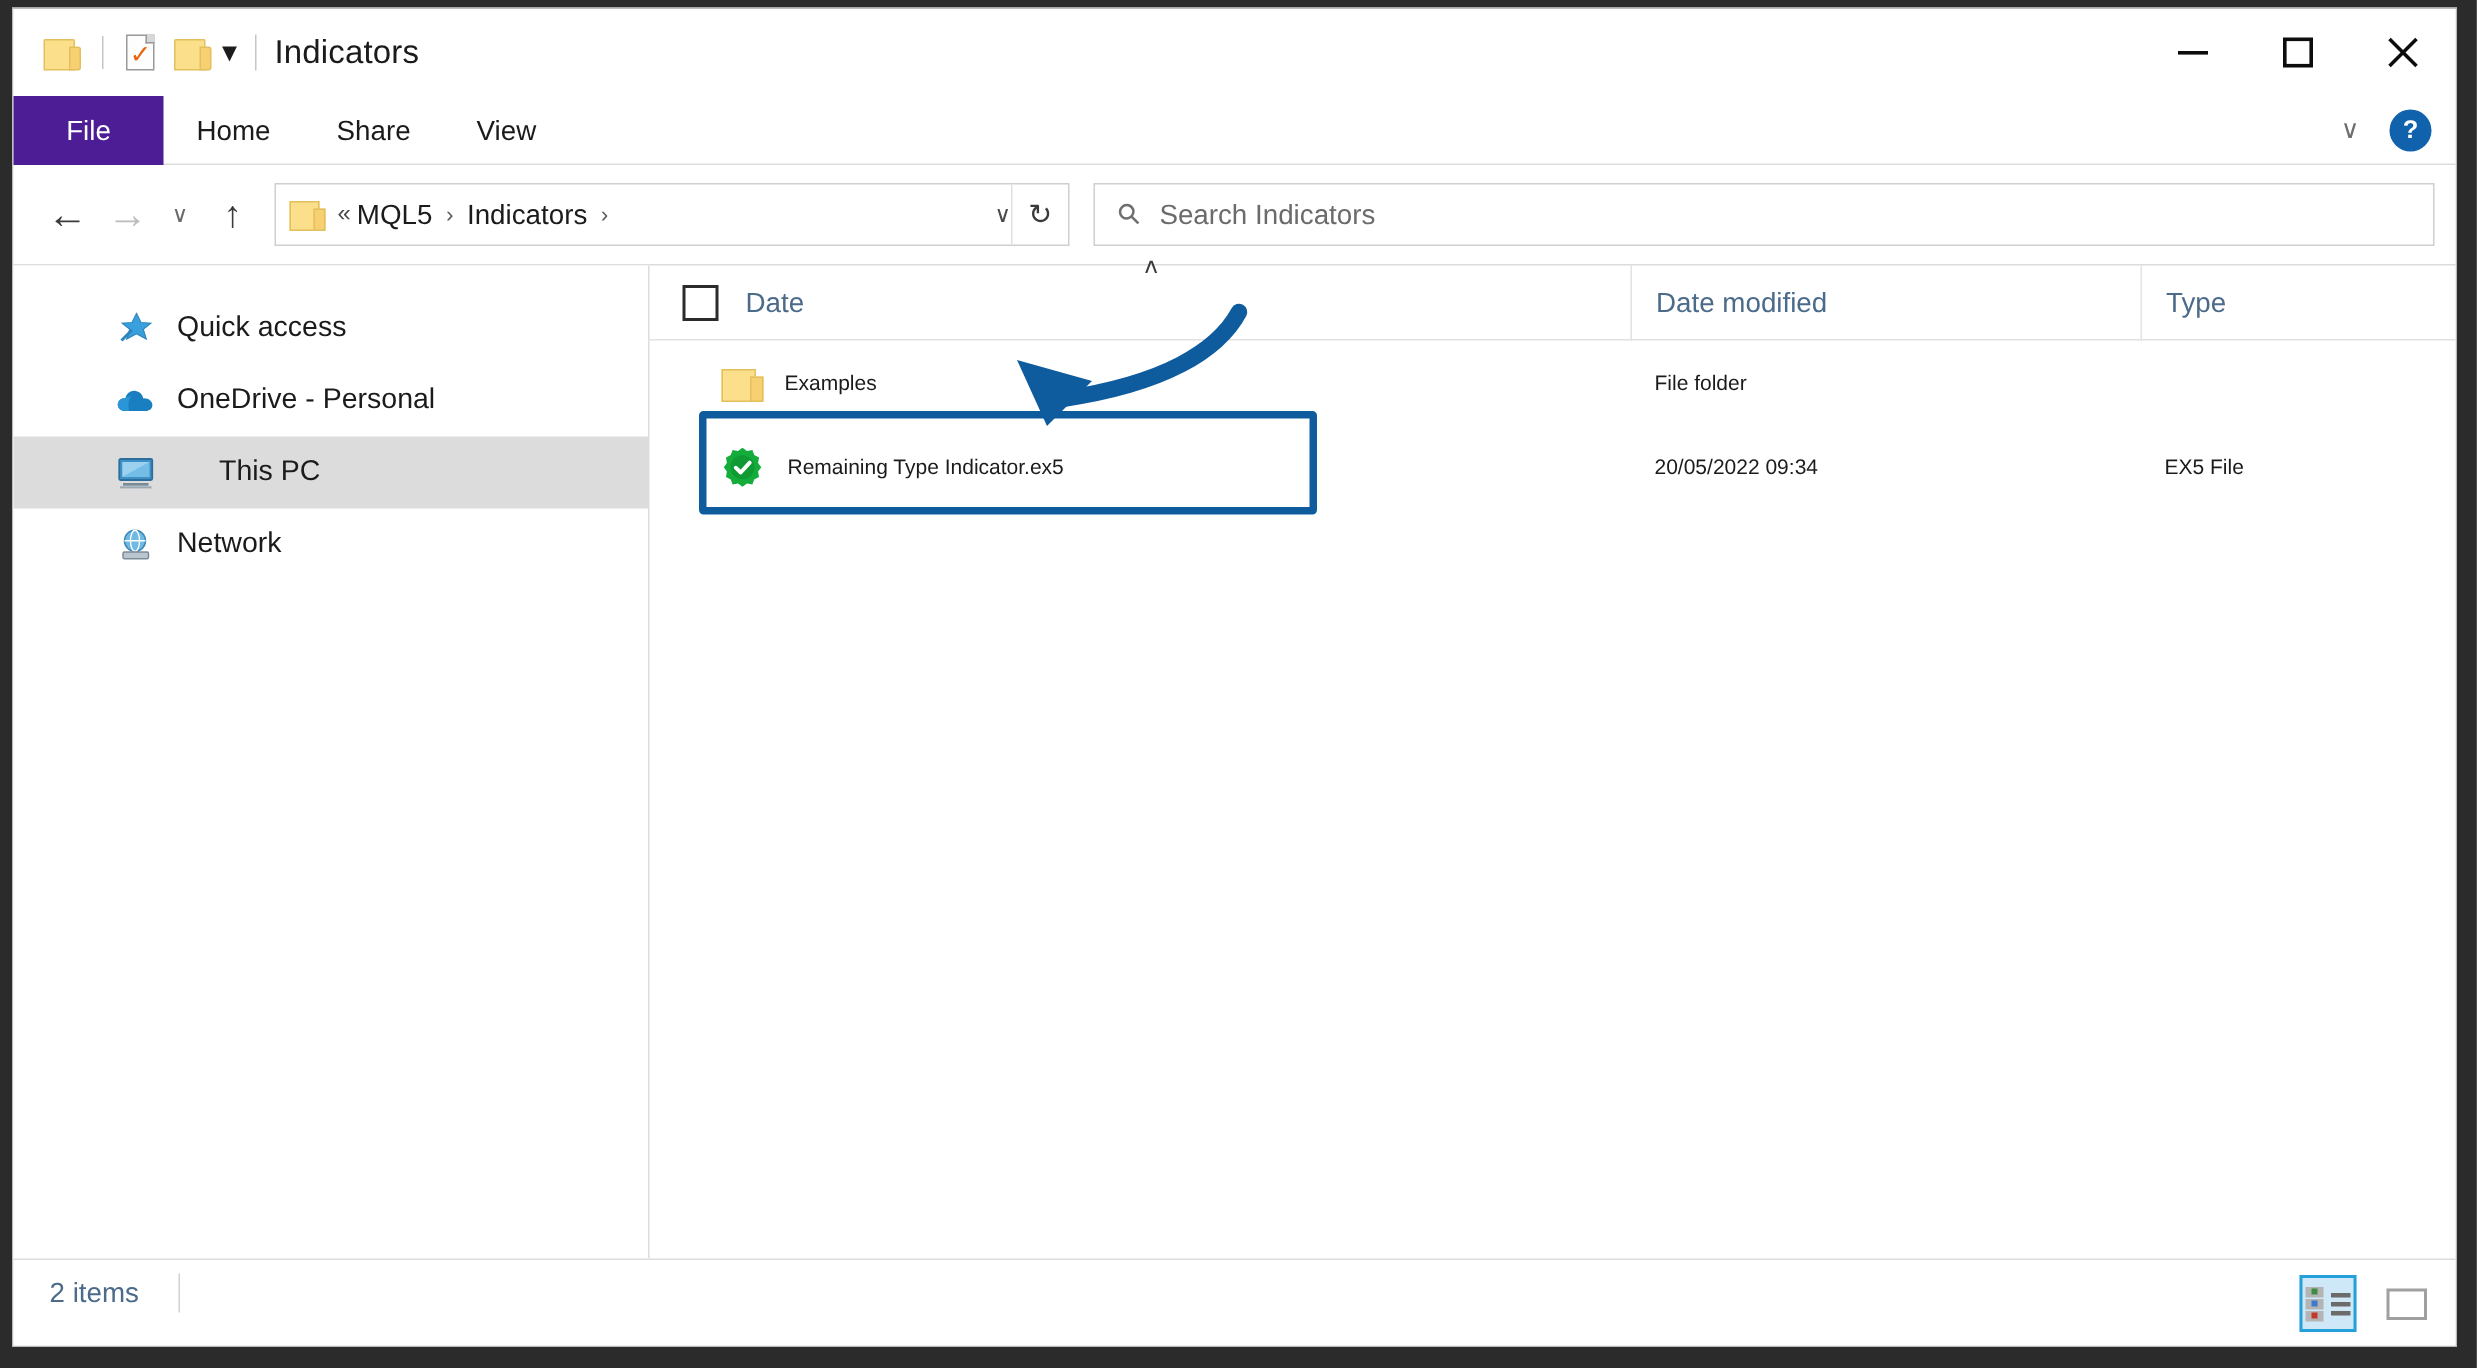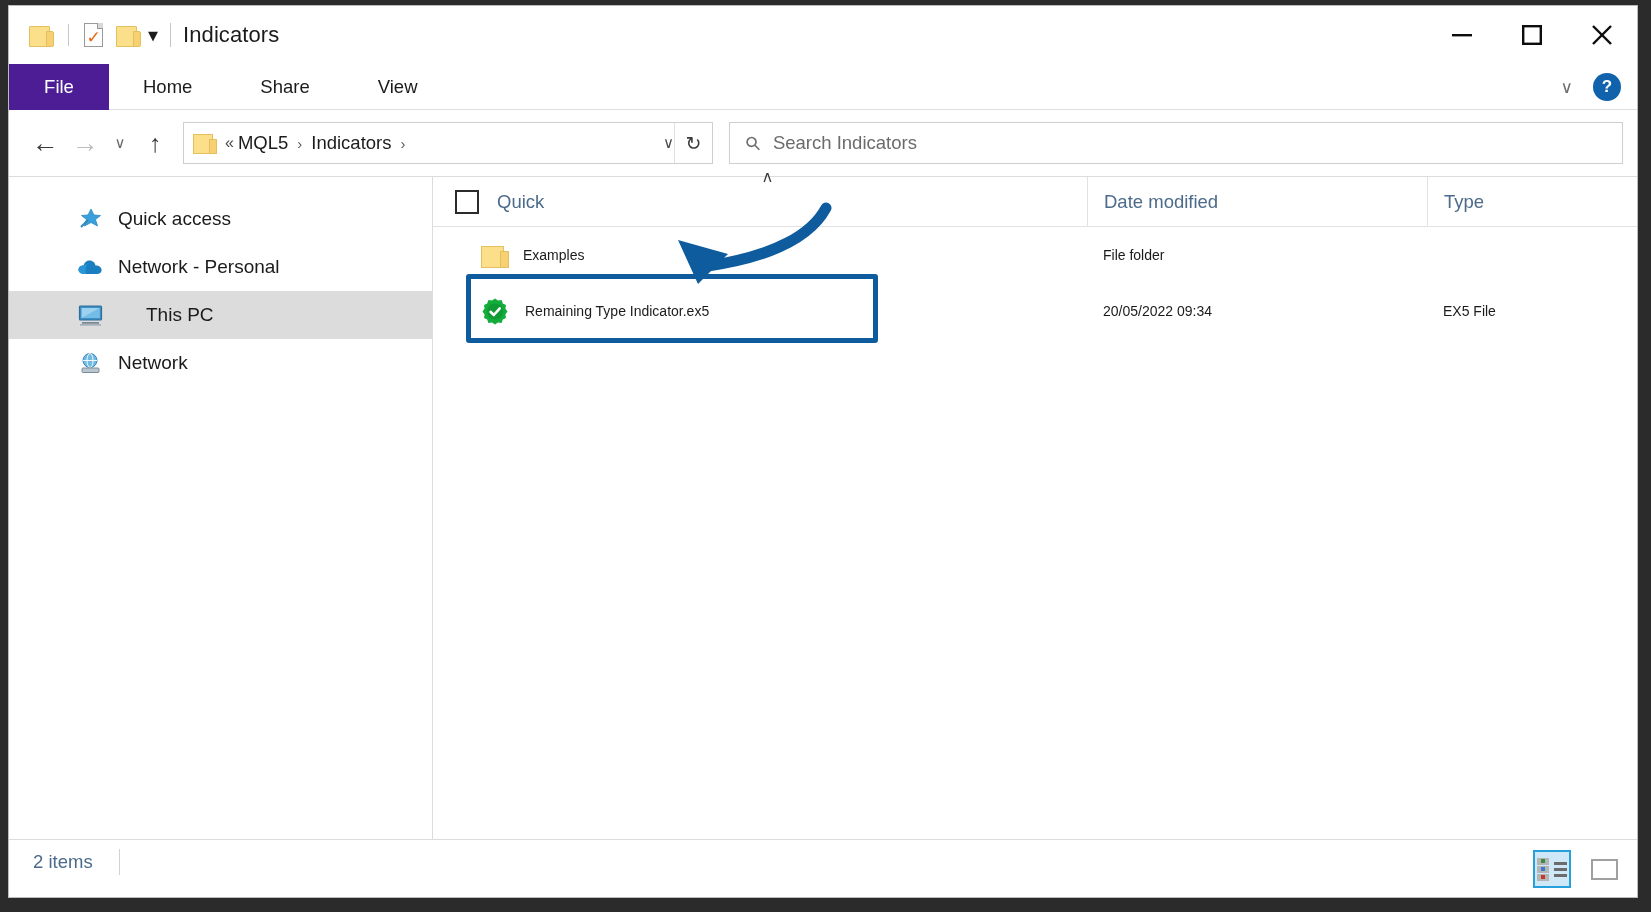--- a/index.html
+++ b/index.html
@@ -99,21 +99,21 @@
   
   .ribbon {
     position: relative;
     height: 46px; flex: 0 0 46px;
     background: #ffffff;
     display: flex; align-items: stretch;
     border-bottom: 1px solid #dedede;
   }
   .tab {
     display: flex; align-items: center; justify-content: center;
-    padding: 0 34px;
+    padding: 0 22px;
     font-size: 18.5px; color: #1b1b1b;
     height: 46px;
   }
   .tab.file {
     background: #4c1d95; color: #ffffff;
     padding: 0 26px;
     min-width: 100px;
   }
   .ribbon-right {
     position: absolute; right: 8px; top: 0;
@@ -434,21 +434,21 @@
           </span>
           <span>Quick access</span>
         </div>
         <div class="nav-item">
           <span class="nav-ico">
             <svg width="26" height="18" viewBox="0 0 26 18">
               <path d="M7 16 C3 16 1 13.5 1.6 10.8 C2.2 8.3 4.8 7.2 6.6 7.6 C7.2 4.2 10.4 2 13.6 2.6 C16.4 3.1 18.2 5.3 18.5 7.6 C21.6 7.3 24.6 9.3 24.6 12 C24.6 14.5 22.6 16 20 16 Z" fill="#1a7fc1"></path>
               <path d="M7 16 C3 16 1 13.5 1.6 10.8 C2.2 8.3 4.8 7.2 6.6 7.6 C7.6 6.6 9 6 10.4 6.2 C8.9 8 8.2 11 9 16 Z" fill="#2a96d8"></path>
             </svg>
           </span>
-          <span>Network - Personal</span>
+          <span>OneDrive - Personal</span>
         </div>
         <div class="nav-item selected">
           <span class="nav-ico">
             <svg width="25" height="22" viewBox="0 0 25 22">
               <rect x="1.5" y="2" width="22" height="14" rx="1" fill="#3f8fc7" stroke="#2c6e9c" stroke-width="1.2"></rect>
               <rect x="3.5" y="4" width="18" height="10" fill="#9cd2f0"></rect>
               <path d="M3.5 14 L21.5 4 L21.5 14 Z" fill="#74bde6"></path>
               <rect x="4" y="18" width="17" height="1.8" fill="#7a8b96"></rect>
               <rect x="2" y="20.2" width="21" height="1.4" fill="#9aa9b4"></rect>
             </svg>
@@ -465,21 +465,21 @@
             </svg>
           </span>
           <span>Network</span>
         </div>
       </div>
 
       <div class="filepane">
         <div class="colheaders">
           <div class="col name">
             <span class="selectall"></span>
-            <span>Quick</span>
+            <span>Date</span>
             <span class="sortcaret">ʌ</span>
           </div>
           <div class="col date">
             <span>Date modified</span>
           </div>
           <div class="col type">
             <span>Type</span>
           </div>
         </div>
 

